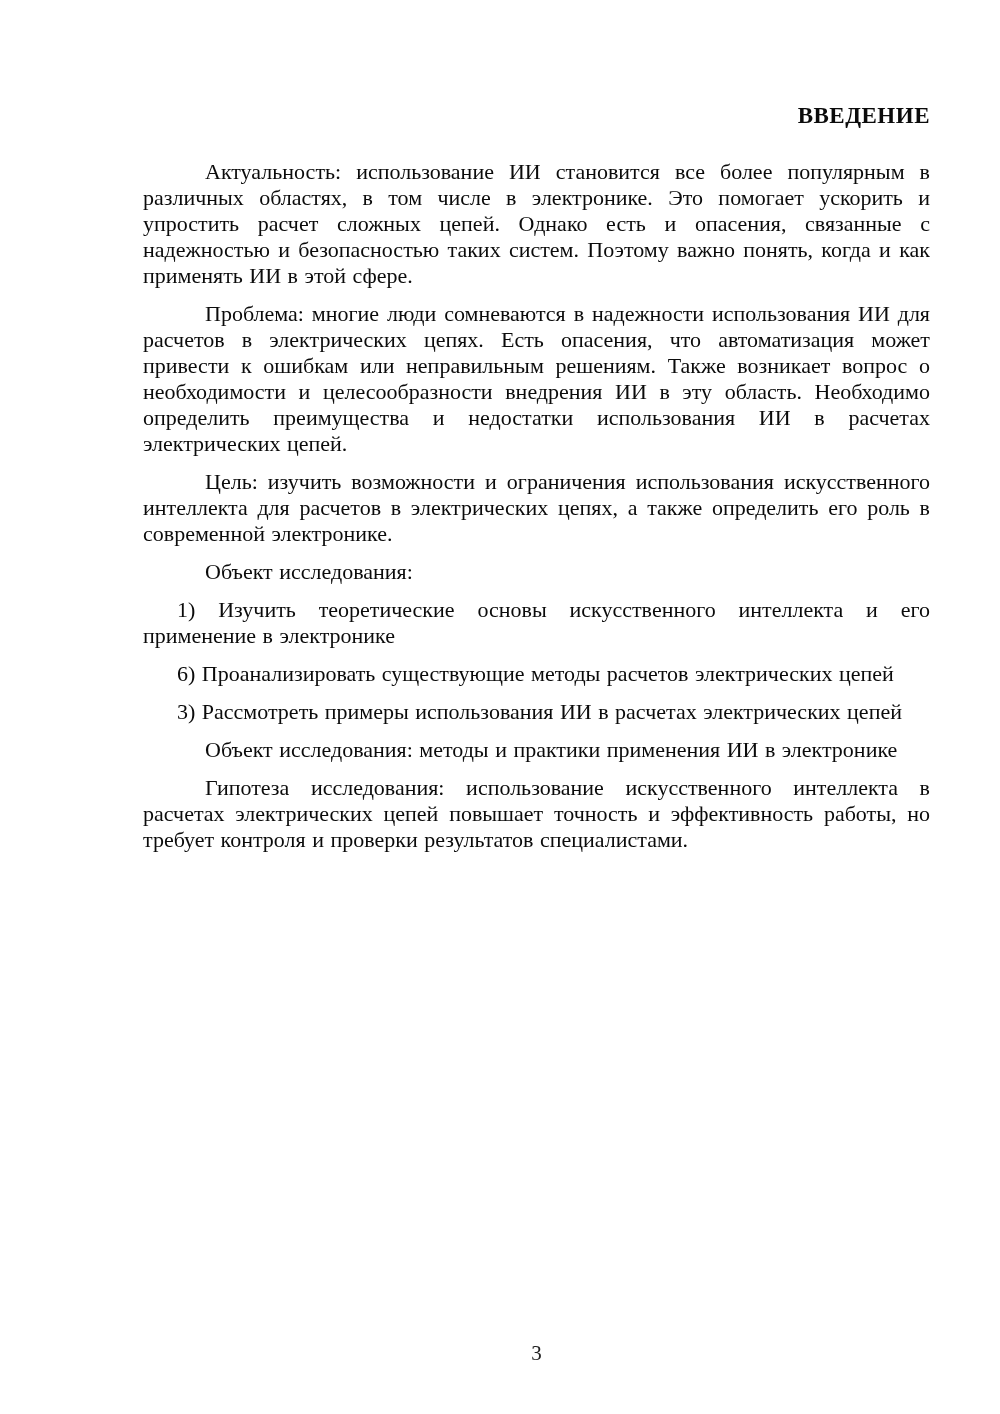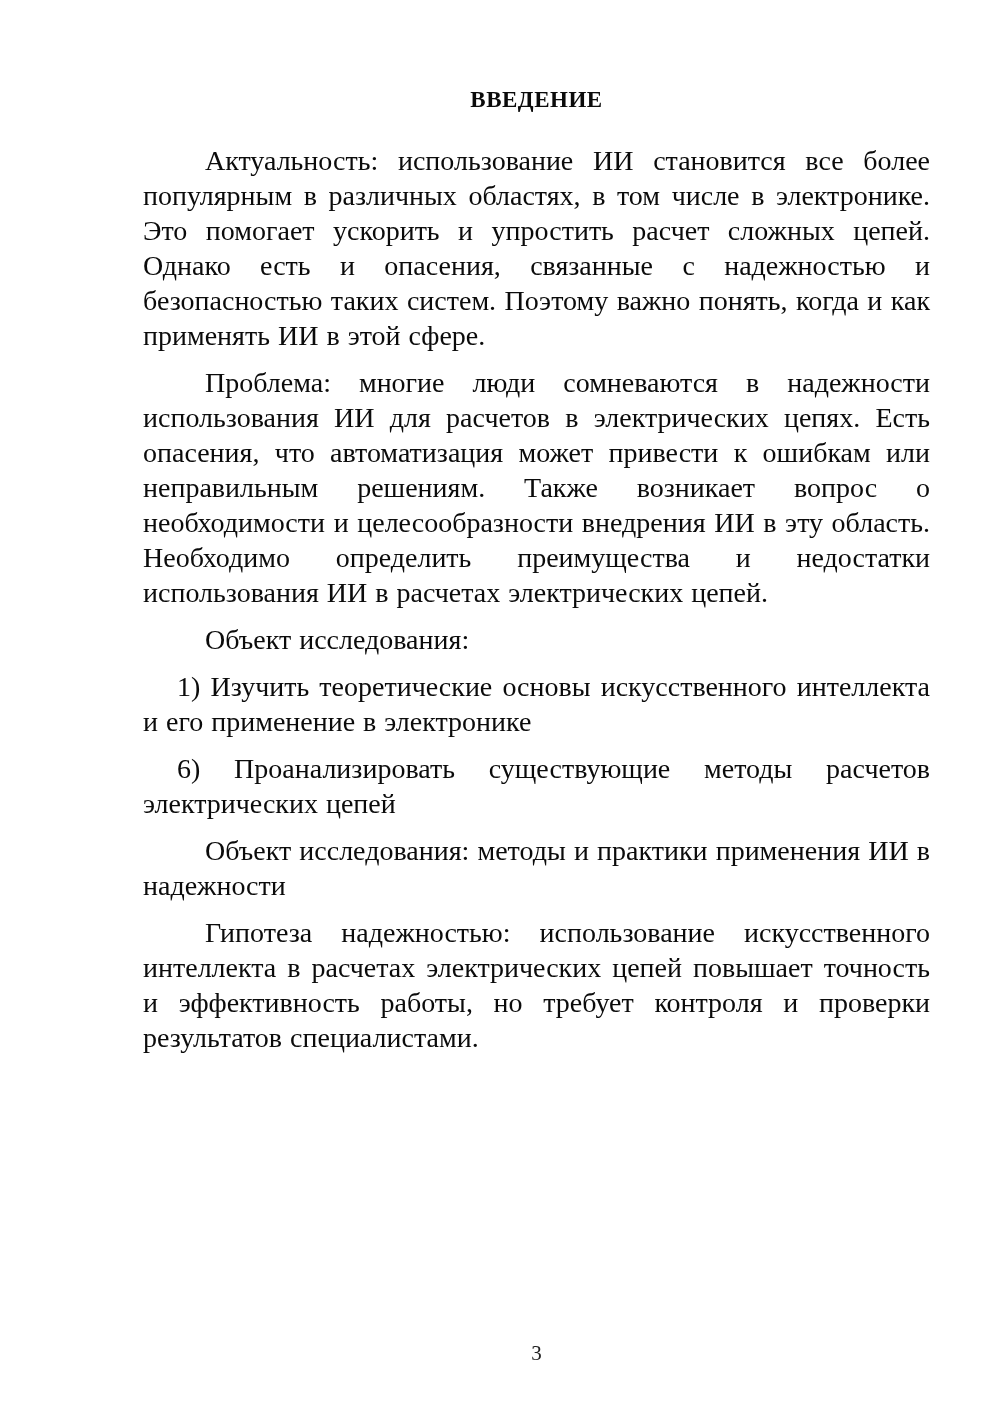--- a/index.html
+++ b/index.html
@@ -13,30 +13,30 @@
     height: 1414px;
     margin: 0 auto;
     background: #ffffff;
     box-sizing: border-box;
     padding: 82px 70px 40px 143px;
     font-family: "Liberation Serif", "DejaVu Serif", serif;
     color: #0b0b0b;
     overflow: hidden;
   }
   .doc-title {
-    text-align: center;
+    text-align: right;
     font-weight: bold;
     font-size: 23px;
     line-height: 35px;
-    margin: 0 0 26px 0;
+    margin: 16px 0 26px 0;
     letter-spacing: 0.5px;
   }
   p.para {
-    font-size: 28px;
-    line-height: 35px;
+    font-size: 22px;
+    line-height: 26px;
     text-align: justify;
     margin: 0 0 12px 0;
     word-spacing: 1px;
   }
   p.body-indent {
     text-indent: 62px;
   }
   p.list-indent {
     text-indent: 34px;
   }
@@ -54,30 +54,32 @@
 <body>
 
 <div class="page">
 
   <h1 class="doc-title">ВВЕДЕНИЕ</h1>
 
   <p class="para body-indent">Актуальность: использование ИИ становится все более популярным в различных областях, в том числе в электронике. Это помогает ускорить и упростить расчет сложных цепей. Однако есть и опасения, связанные с надежностью и безопасностью таких систем. Поэтому важно понять, когда и как применять ИИ в этой сфере.</p>
 
   <p class="para body-indent">Проблема: многие люди сомневаются в надежности использования ИИ для расчетов в электрических цепях. Есть опасения, что автоматизация может привести к ошибкам или неправильным решениям. Также возникает вопрос о необходимости и целесообразности внедрения ИИ в эту область. Необходимо определить преимущества и недостатки использования ИИ в расчетах электрических цепей.</p>
 
+  <p class="para body-indent">Цель: изучить возможности и ограничения использования искусственного интеллекта для расчетов в электрических цепях, а также определить его роль в современной электронике.</p>
 
   <p class="para body-indent">Объект исследования:</p>
 
   <p class="para list-indent">1) Изучить теоретические основы искусственного интеллекта и его применение в электронике</p>
 
   <p class="para list-indent">6) Проанализировать существующие методы расчетов электрических цепей</p>
 
+  <p class="para list-indent">3) Рассмотреть примеры использования ИИ в расчетах электрических цепей</p>
 
 
 
-  <p class="para body-indent">Объект исследования: методы и практики применения ИИ в надежности</p>
+  <p class="para body-indent">Объект исследования: методы и практики применения ИИ в электронике</p>
 
 
-  <p class="para body-indent">Гипотеза надежностью: использование искусственного интеллекта в расчетах электрических цепей повышает точность и эффективность работы, но требует контроля и проверки результатов специалистами.</p>
+  <p class="para body-indent">Гипотеза исследования: использование искусственного интеллекта в расчетах электрических цепей повышает точность и эффективность работы, но требует контроля и проверки результатов специалистами.</p>
 
   <div class="page-number">3</div>
 
 </div>
 
 </body></html>

